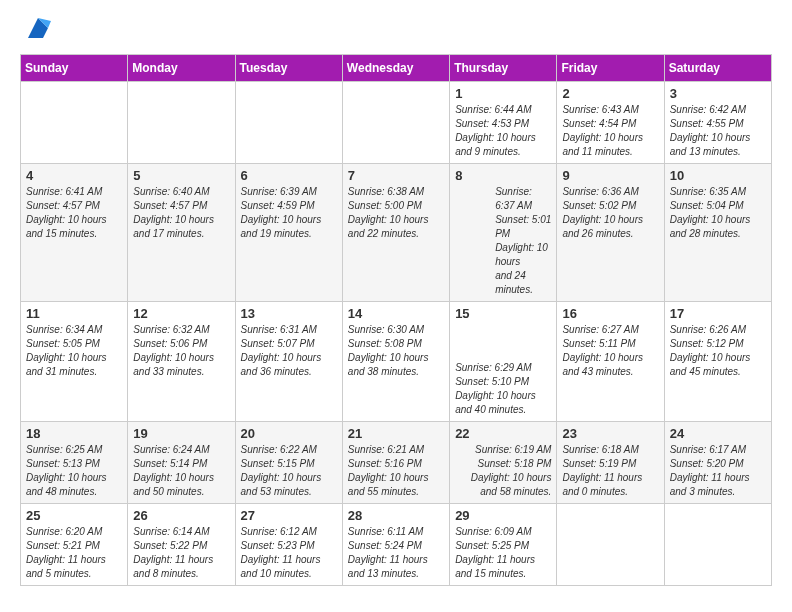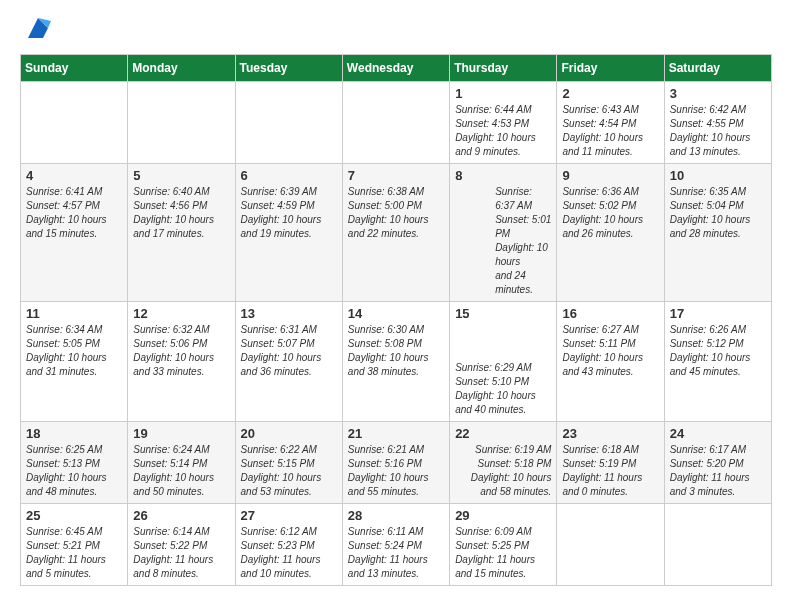--- a/index.html
+++ b/index.html
@@ -40,21 +40,21 @@
     .calendar-subtitle {
       font-size: 16px;
       color: #555;
     }
     .calendar-table {
       width: 100%;
       border-collapse: collapse;
       font-size: 10.5px;
     }
     .calendar-table th {
-      background: #15803d;
+      background: #a21caf;
       color: #fff;
       padding: 6px 4px;
       text-align: left;
       font-size: 12px;
       font-weight: bold;
       border: 1px solid #ccc;
     }
     .calendar-table td {
       border: 1px solid #ccc;
       vertical-align: top;
@@ -153,21 +153,21 @@
         <td>
           <div class="day-number">4</div>
           <div class="day-info" style="white-space: pre-line;">Sunrise: 6:41 AM
 Sunset: 4:57 PM
 Daylight: 10 hours
 and 15 minutes.</div>
         </td>
         <td>
           <div class="day-number">5</div>
           <div class="day-info" style="white-space: pre-line;">Sunrise: 6:40 AM
-Sunset: 4:56 PM
+Sunset: 4:57 PM
 Daylight: 10 hours
 and 17 minutes.</div>
         </td>
         <td>
           <div class="day-number">6</div>
           <div class="day-info" style="white-space: pre-line;">Sunrise: 6:39 AM
 Sunset: 4:59 PM
 Daylight: 10 hours
 and 19 minutes.</div>
         </td>
@@ -298,21 +298,21 @@
           <div class="day-number">24</div>
           <div class="day-info" style="white-space: pre-line;">Sunrise: 6:17 AM
 Sunset: 5:20 PM
 Daylight: 11 hours
 and 3 minutes.</div>
         </td>
       </tr>
       <tr>
         <td>
           <div class="day-number">25</div>
-          <div class="day-info" style="white-space: pre-line;">Sunrise: 6:45 AM
+          <div class="day-info" style="white-space: pre-line;">Sunrise: 6:20 AM
 Sunset: 5:21 PM
 Daylight: 11 hours
 and 5 minutes.</div>
         </td>
         <td>
           <div class="day-number">26</div>
           <div class="day-info" style="white-space: pre-line;">Sunrise: 6:14 AM
 Sunset: 5:22 PM
 Daylight: 11 hours
 and 8 minutes.</div>

